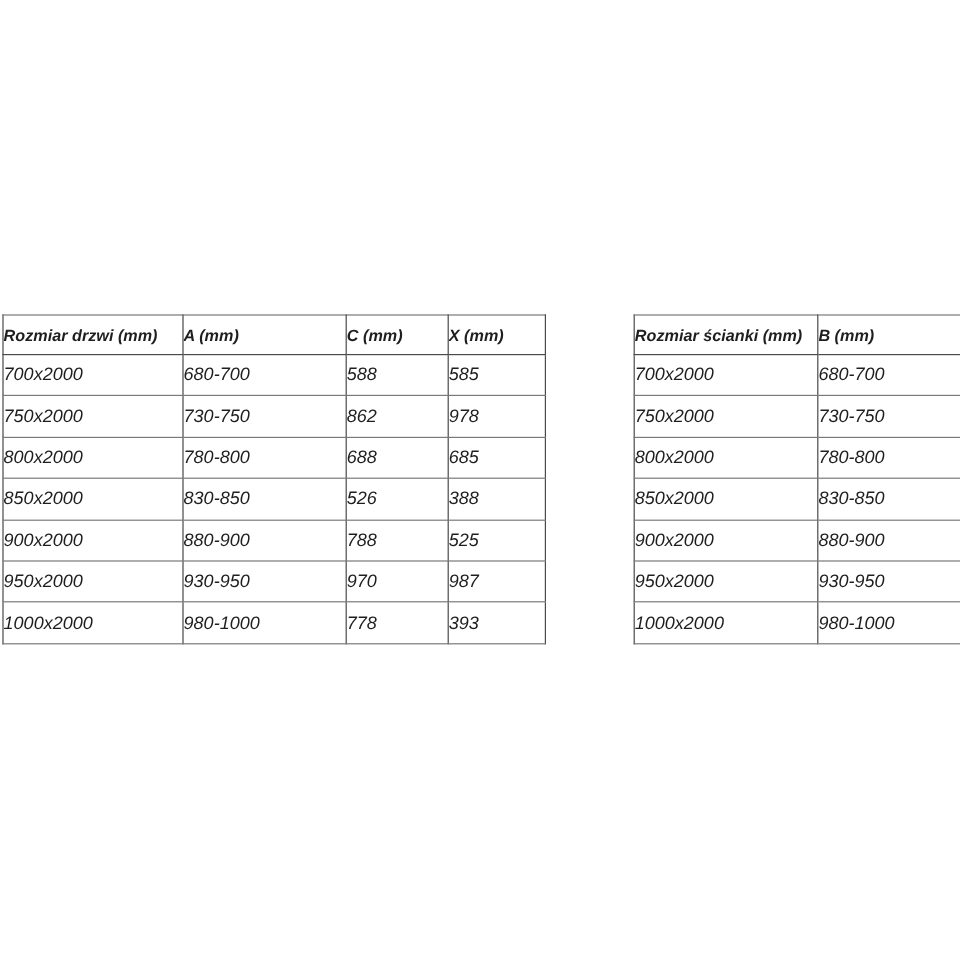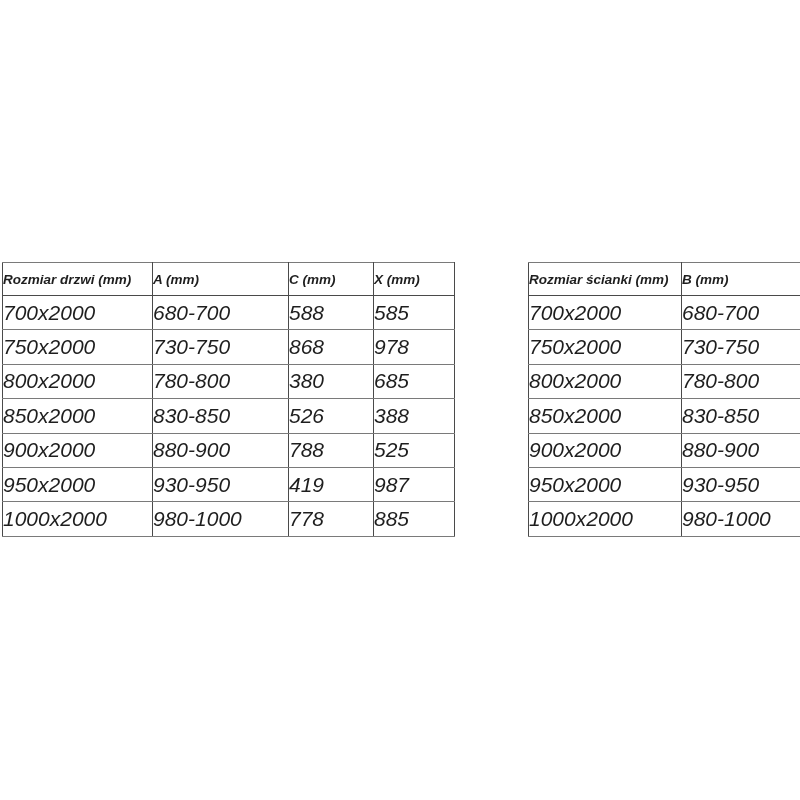--- a/index.html
+++ b/index.html
@@ -46,21 +46,21 @@
     overflow: hidden;
     font-style: italic;
   }
   .dim-table th {
     font-size: 13.5px;
     font-weight: bold;
     height: 33px;
     border-bottom: 1px solid var(--border-color);
   }
   .dim-table td {
-    font-size: 21px;
+    font-size: 15px;
     font-weight: normal;
     height: 34.4px;
   }
 </style>
 </head>
 <body>
 
 <div class="canvas">
 
   <table class="dim-table table-doors">
@@ -81,52 +81,52 @@
     <tbody>
         <tr>
           <td>700x2000</td>
           <td>680-700</td>
           <td>588</td>
           <td>585</td>
         </tr>
         <tr>
           <td>750x2000</td>
           <td>730-750</td>
-          <td>868</td>
+          <td>862</td>
           <td>978</td>
         </tr>
         <tr>
           <td>800x2000</td>
           <td>780-800</td>
-          <td>380</td>
+          <td>688</td>
           <td>685</td>
         </tr>
         <tr>
           <td>850x2000</td>
           <td>830-850</td>
           <td>526</td>
           <td>388</td>
         </tr>
         <tr>
           <td>900x2000</td>
           <td>880-900</td>
           <td>788</td>
           <td>525</td>
         </tr>
         <tr>
           <td>950x2000</td>
           <td>930-950</td>
-          <td>419</td>
+          <td>970</td>
           <td>987</td>
         </tr>
         <tr>
           <td>1000x2000</td>
           <td>980-1000</td>
           <td>778</td>
-          <td>885</td>
+          <td>393</td>
         </tr>
       </tbody>
   </table>
 
   <table class="dim-table table-walls">
     <colgroup>
       <col style="width:153px">
       <col style="width:133px">
     </colgroup>
     <thead>

